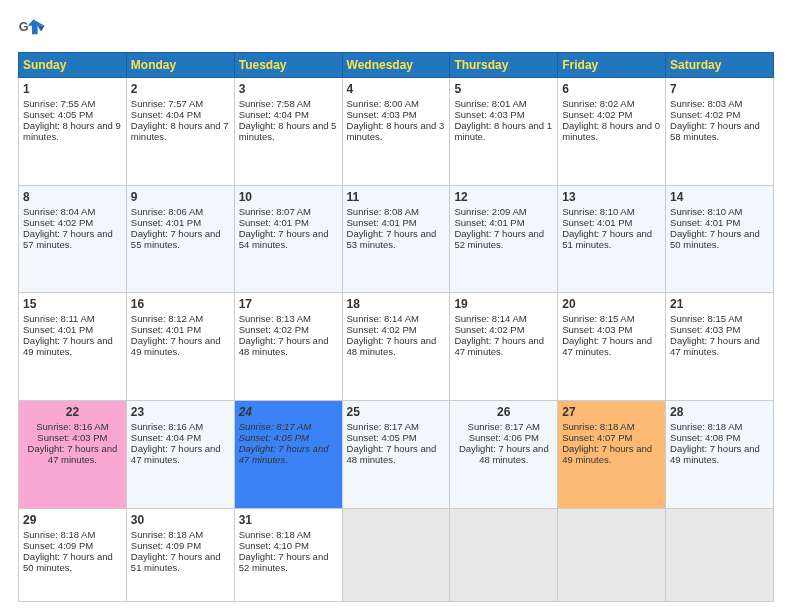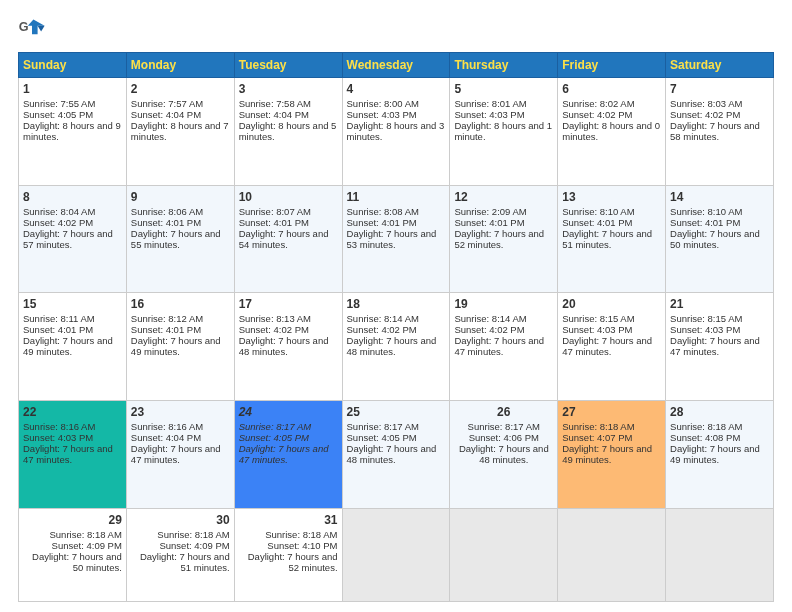--- a/index.html
+++ b/index.html
@@ -78,21 +78,20 @@
       font-size: 12px;
       font-weight: bold;
       display: block;
       margin-bottom: 2px;
     }
     .cell-empty {
       background: #e8e8e8 !important;
     }
     .last-row td {
       height: 76px;
-      text-align: right;
     }
   </style>
 </head>
 <body>
 
 <div class="page">
   <div class="header">
     <div class="logo">
       <svg class="logo-icon" viewBox="0 0 40 40" width="40" height="40">
         <rect x="0" y="0" width="40" height="40" fill="#fff"></rect>
@@ -147,21 +146,21 @@
         <tr>
           <td><span class="day-num">15</span><span>Sunrise: 8:11 AM</span><br><span>Sunset: 4:01 PM</span><br><span>Daylight: 7 hours and 49 minutes.</span></td>
           <td><span class="day-num">16</span><span>Sunrise: 8:12 AM</span><br><span>Sunset: 4:01 PM</span><br><span>Daylight: 7 hours and 49 minutes.</span></td>
           <td><span class="day-num">17</span><span>Sunrise: 8:13 AM</span><br><span>Sunset: 4:02 PM</span><br><span>Daylight: 7 hours and 48 minutes.</span></td>
           <td><span class="day-num">18</span><span>Sunrise: 8:14 AM</span><br><span>Sunset: 4:02 PM</span><br><span>Daylight: 7 hours and 48 minutes.</span></td>
           <td><span class="day-num">19</span><span>Sunrise: 8:14 AM</span><br><span>Sunset: 4:02 PM</span><br><span>Daylight: 7 hours and 47 minutes.</span></td>
           <td><span class="day-num">20</span><span>Sunrise: 8:15 AM</span><br><span>Sunset: 4:03 PM</span><br><span>Daylight: 7 hours and 47 minutes.</span></td>
           <td><span class="day-num">21</span><span>Sunrise: 8:15 AM</span><br><span>Sunset: 4:03 PM</span><br><span>Daylight: 7 hours and 47 minutes.</span></td>
         </tr>
         <tr>
-          <td style="background: #14b8a6;"><span class="day-num">22</span><span>Sunrise: 8:16 AM</span><br><span>Sunset: 4:03 PM</span><br><span>Daylight: 7 hours and 47 minutes.</span></td>
+          <td style="background: #f9a8d4; text-align: center;"><span class="day-num">22</span><span>Sunrise: 8:16 AM</span><br><span>Sunset: 4:03 PM</span><br><span>Daylight: 7 hours and 47 minutes.</span></td>
           <td style="background: rgb(242, 247, 252);"><span class="day-num">23</span><span>Sunrise: 8:16 AM</span><br><span>Sunset: 4:04 PM</span><br><span>Daylight: 7 hours and 47 minutes.</span></td>
           <td style="background: #3b82f6; font-style: italic;"><span class="day-num">24</span><span>Sunrise: 8:17 AM</span><br><span>Sunset: 4:05 PM</span><br><span>Daylight: 7 hours and 47 minutes.</span></td>
           <td style="background: rgb(242, 247, 252);"><span class="day-num">25</span><span>Sunrise: 8:17 AM</span><br><span>Sunset: 4:05 PM</span><br><span>Daylight: 7 hours and 48 minutes.</span></td>
           <td style="background: rgb(242, 247, 252); text-align: center;"><span class="day-num">26</span><span>Sunrise: 8:17 AM</span><br><span>Sunset: 4:06 PM</span><br><span>Daylight: 7 hours and 48 minutes.</span></td>
           <td style="background: #fdba74;"><span class="day-num">27</span><span>Sunrise: 8:18 AM</span><br><span>Sunset: 4:07 PM</span><br><span>Daylight: 7 hours and 49 minutes.</span></td>
           <td style="background: rgb(242, 247, 252);"><span class="day-num">28</span><span>Sunrise: 8:18 AM</span><br><span>Sunset: 4:08 PM</span><br><span>Daylight: 7 hours and 49 minutes.</span></td>
         </tr>
         <tr class="last-row">
           <td><span class="day-num">29</span><span>Sunrise: 8:18 AM</span><br><span>Sunset: 4:09 PM</span><br><span>Daylight: 7 hours and 50 minutes.</span></td>
           <td><span class="day-num">30</span><span>Sunrise: 8:18 AM</span><br><span>Sunset: 4:09 PM</span><br><span>Daylight: 7 hours and 51 minutes.</span></td>

